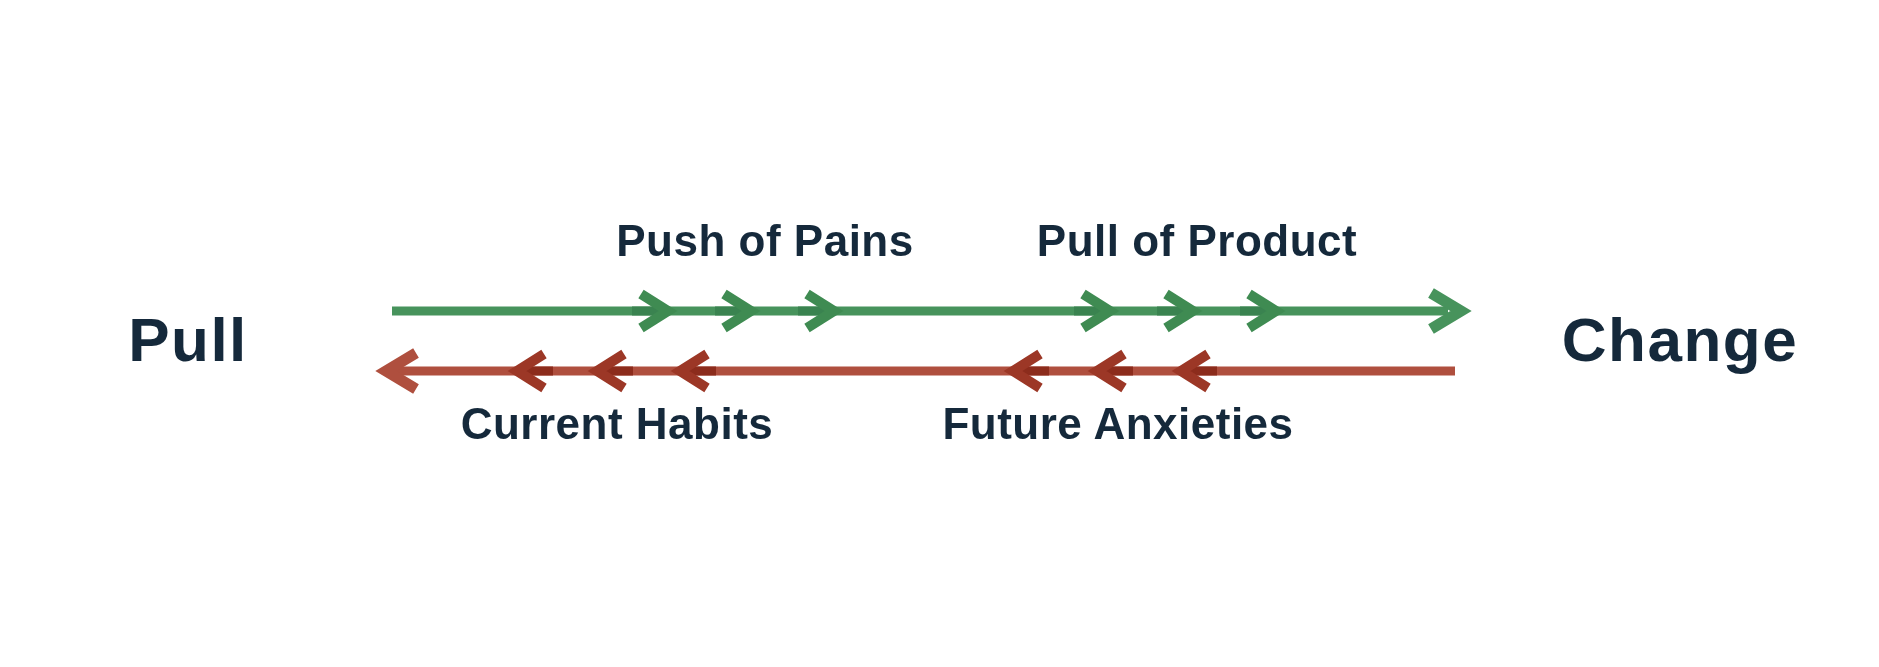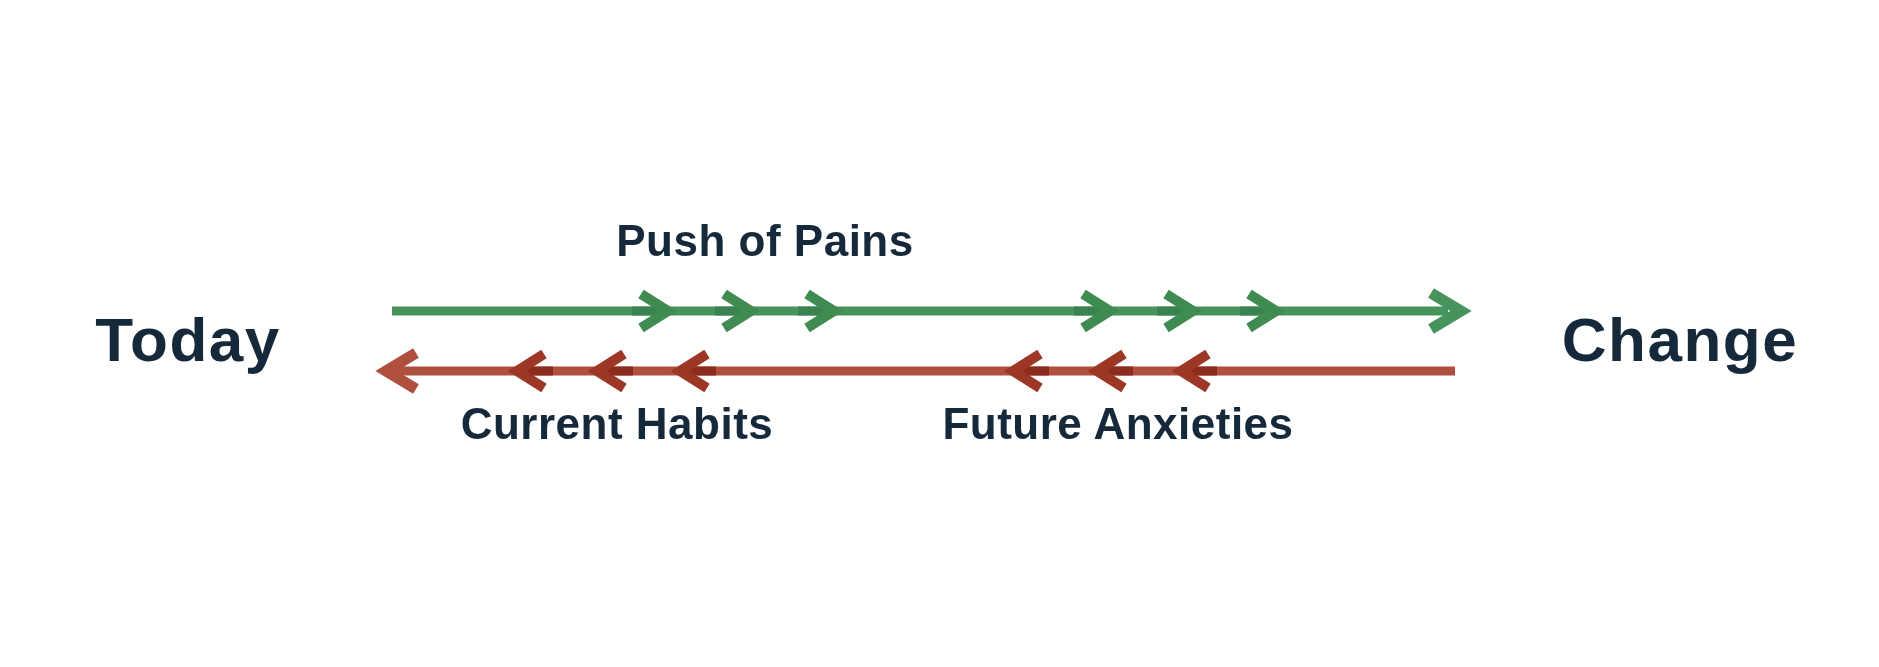--- a/index.html
+++ b/index.html
@@ -79,24 +79,25 @@
         <line x1="1049" y1="371" x2="1015" y2="371" stroke="#8C2C1C" stroke-width="9"></line>
         <path d="M 1040 354 L 1013 371 L 1040 388" stroke="#9C3726" stroke-width="10" fill="none" stroke-linejoin="miter"></path>
         <line x1="1133" y1="371" x2="1099" y2="371" stroke="#8C2C1C" stroke-width="9"></line>
         <path d="M 1124 354 L 1097 371 L 1124 388" stroke="#9C3726" stroke-width="10" fill="none" stroke-linejoin="miter"></path>
         <line x1="1217" y1="371" x2="1183" y2="371" stroke="#8C2C1C" stroke-width="9"></line>
         <path d="M 1208 354 L 1181 371 L 1208 388" stroke="#9C3726" stroke-width="10" fill="none" stroke-linejoin="miter"></path>
         <path d="M 416 353 L 386 371 L 416 389" stroke="#AF4F3E" stroke-width="11" fill="none" stroke-linejoin="miter"></path>
       </g>
     </svg>
 
-  <div class="lbl big pos-today">Today</div>
+  <div class="lbl big pos-today">Pull</div>
 
   <div class="lbl big pos-change">Change</div>
 
   <div class="lbl small pos-push">Push of Pains</div>
 
+  <div class="lbl small pos-pull">Pull of Product</div>
 
   <div class="lbl small pos-anxiety">Future Anxieties</div>
 
   <div class="lbl small pos-habits">Current Habits</div>
 
 </div>
 
 </body></html>

